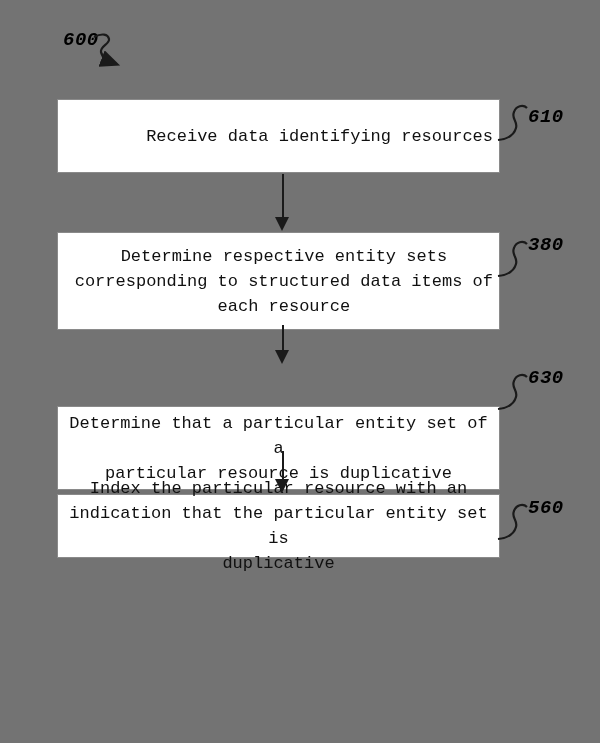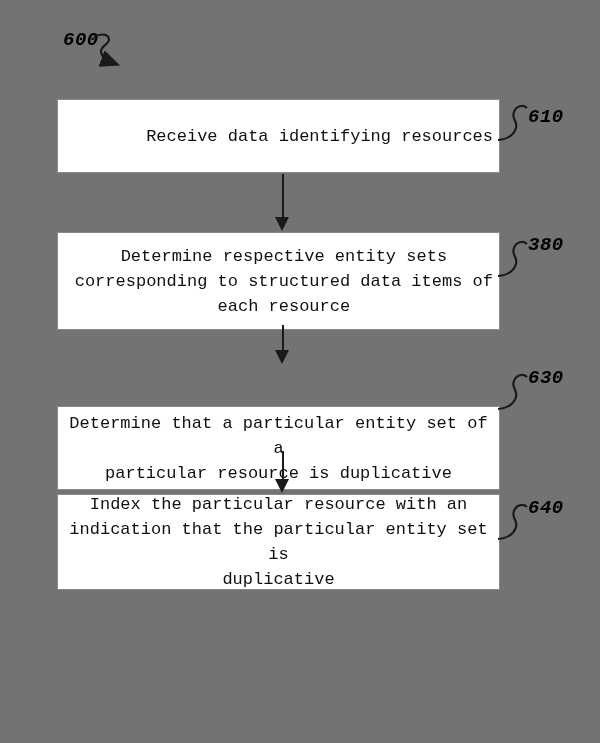--- a/index.html
+++ b/index.html
@@ -47,21 +47,21 @@
     font-size: 17px;
     line-height: 25px;
     text-align: center;
     white-space: pre-line;
     color: #101010;
     padding: 0 6px;
   }
   .box-1 { top: 99px;  height: 74px; }
   .box-2 { top: 232px; height: 98px; }
   .box-3 { top: 366px; height: 84px; margin-top: 40px; }
-  .box-4 { top: 494px; height: 96px; }
+  .box-4 { top: 494px; height: 64px; }
   
   .v-arrow {
     position: absolute;
     left: 275px;
     width: 15px;
   }
   .v-arrow .shaft {
     position: absolute;
     left: 6.5px;
     top: 0;
@@ -176,16 +176,16 @@
   <div class="ref-num ref-num-2">380</div>
 
   <svg class="ref-leader ref-leader-3" width="32" height="42" viewBox="0 0 32 42">
     <path d="M1,38 C11,37 17,33 19,26 C21,19 14,17 17,10 C19,4 26,2 30,6" fill="none" stroke="#1a1a1a" stroke-width="2.2"></path>
   </svg>
   <div class="ref-num ref-num-3">630</div>
 
   <svg class="ref-leader ref-leader-4" width="32" height="42" viewBox="0 0 32 42">
     <path d="M1,38 C11,37 17,33 19,26 C21,19 14,17 17,10 C19,4 26,2 30,6" fill="none" stroke="#1a1a1a" stroke-width="2.2"></path>
   </svg>
-  <div class="ref-num ref-num-4">640</div>
+  <div class="ref-num ref-num-4">560</div>
 
 
 </div>
 
 </body></html>

